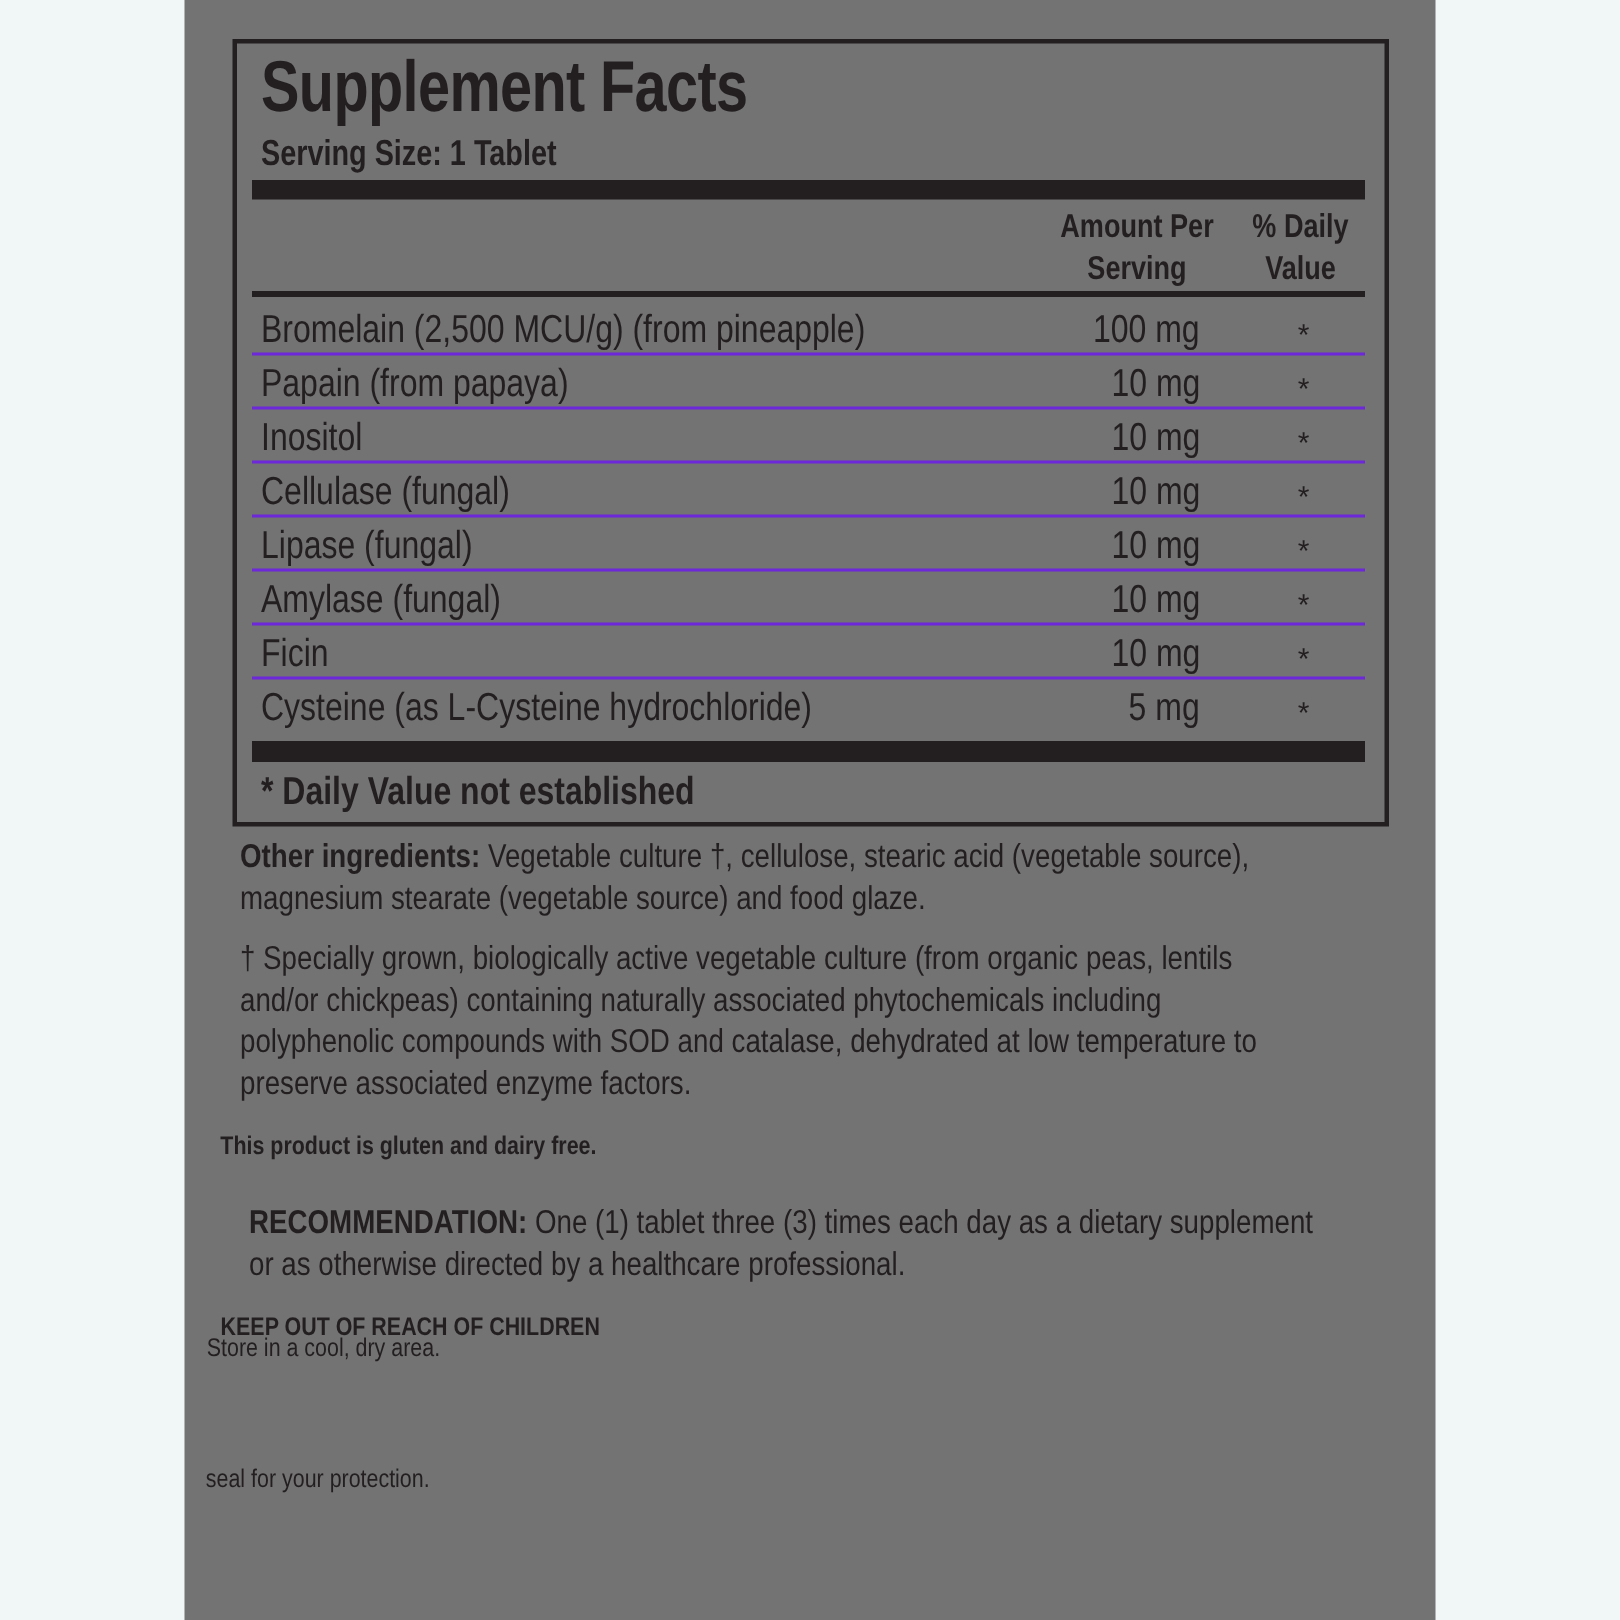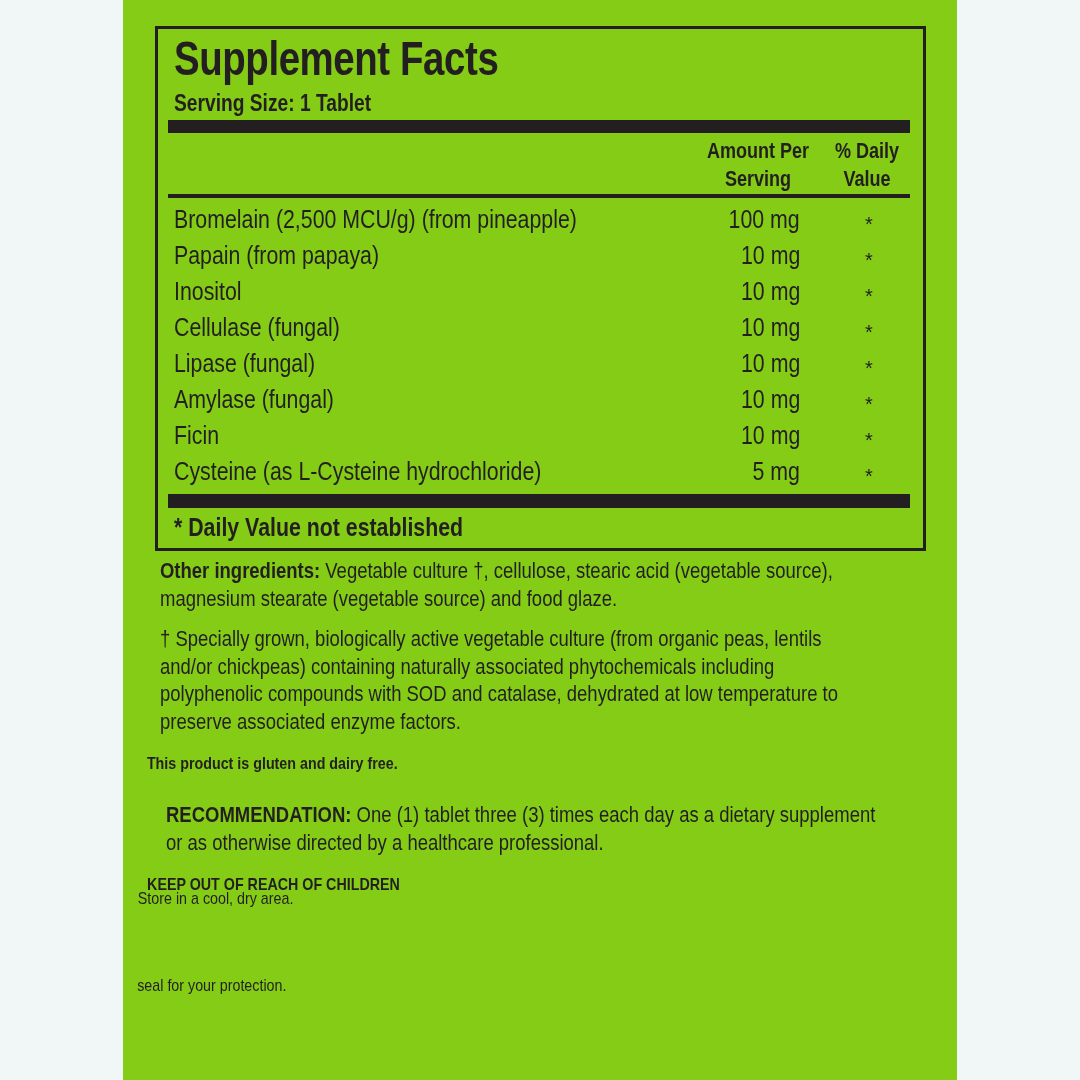--- a/index.html
+++ b/index.html
@@ -14,21 +14,21 @@
       overflow: hidden;
       font-family: "Liberation Sans", sans-serif;
       color: #231f20;
     }
     .page {
       position: absolute;
       left: 123px;
       top: 0;
       width: 834px;
       height: 1080px;
-      background: #84cc16;
+      background: #737373;
     }
     .cond {
       display: inline-block;
       transform-origin: left center;
       white-space: nowrap;
     }
     .facts-box {
       position: absolute;
       left: 32px;   
       top: 26px;
@@ -100,21 +100,21 @@
     }
     .rows {
       position: absolute;
       left: 10px;
       top: 172px;
       width: 742px;
     }
     .row {
       position: relative;
       height: 34px;
-      border-bottom: 2px solid #84cc16;
+      border-bottom: 2px solid #6d28d9;
     }
     .row:last-child {
       border-bottom: none;
     }
     .row .name {
       position: absolute;
       left: 6px;
       top: 3px;
       font-size: 26px;
       line-height: 30px;

